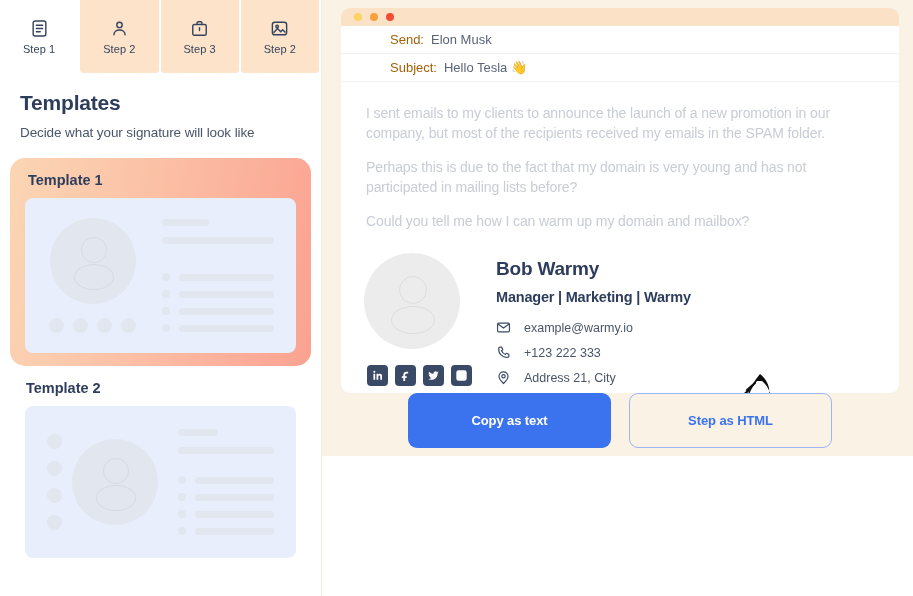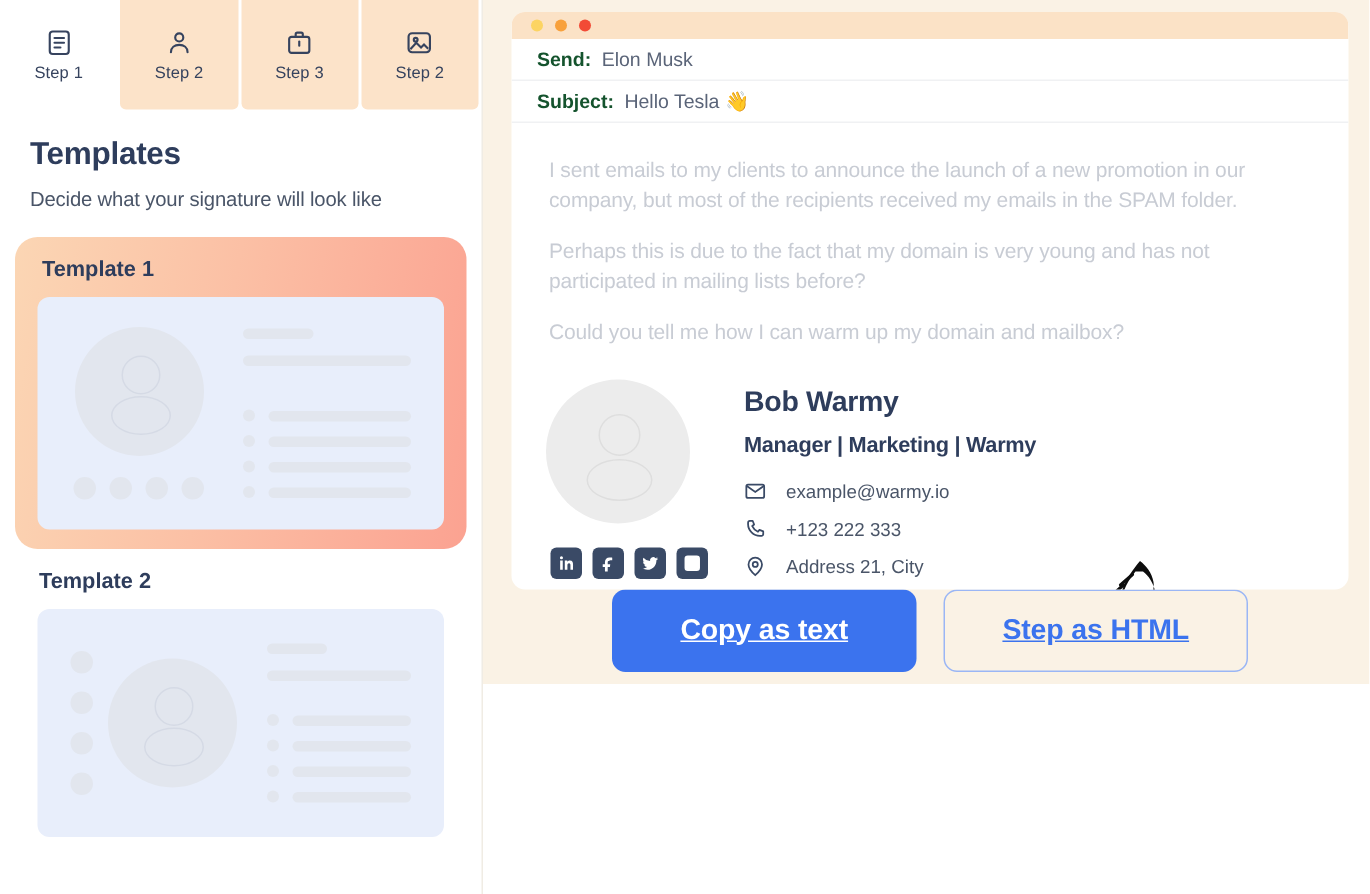--- a/index.html
+++ b/index.html
@@ -157,21 +157,21 @@
   .tb-dot.r { background: #f24b36; }
 
   .mail-field {
     display: flex;
     align-items: center;
     gap: 7px;
     padding: 6px 0 6px 17px;
     border-bottom: 1px solid #f0f1f3;
     font-size: 13px;
   }
-  .mf-label { font-weight: bold; color: #14532d; }
+  .mf-label { font-weight: normal; color: #a16207; margin-left: 32px; }
   .mf-value { color: #5a6478; }
 
   .mail-body {
     padding: 21px 28px 0 25px;
     display: flex;
     flex-direction: column;
     gap: 14px;
   }
   .mb-p {
     font-size: 14px;
@@ -242,28 +242,27 @@
     flex: 1;
     display: flex;
     align-items: center;
     justify-content: center;
     gap: 18px;
     padding-bottom: 8px;
   }
   .btn {
     height: 55px;
     border-radius: 9px;
-    font-size: 19px;
+    font-size: 13px;
     font-weight: bold;
     display: flex;
     align-items: center;
     justify-content: center;
     cursor: pointer;
     letter-spacing: -.1px;
-    text-decoration: underline;
   }
   .btn-primary {
     width: 203px;
     background: #3b73ee;
     color: #ffffff;
     border: none;
   }
   .btn-outline {
     width: 203px;
     background: #faf2e5;

